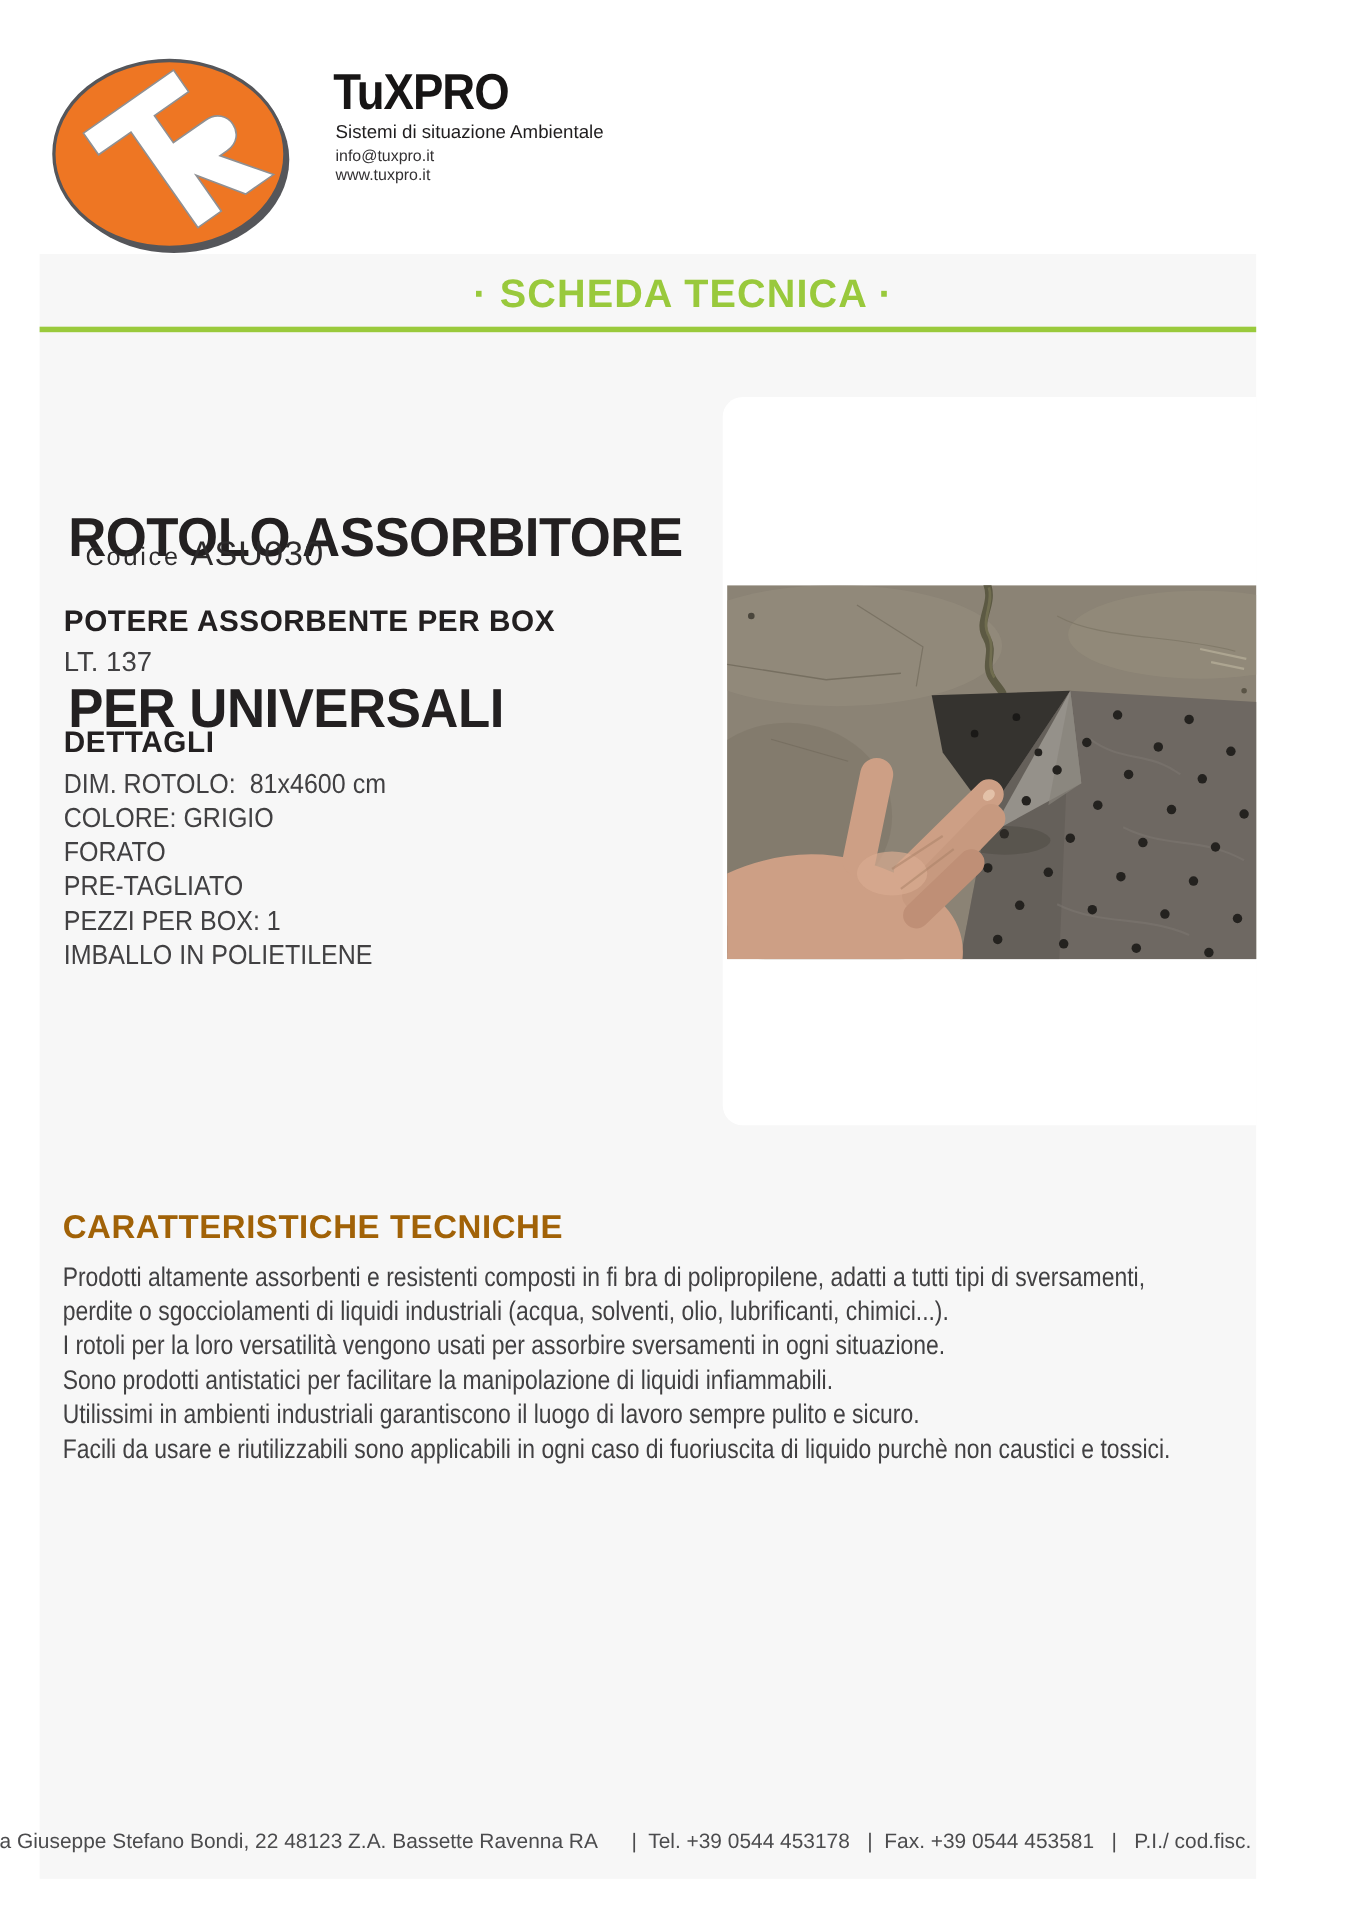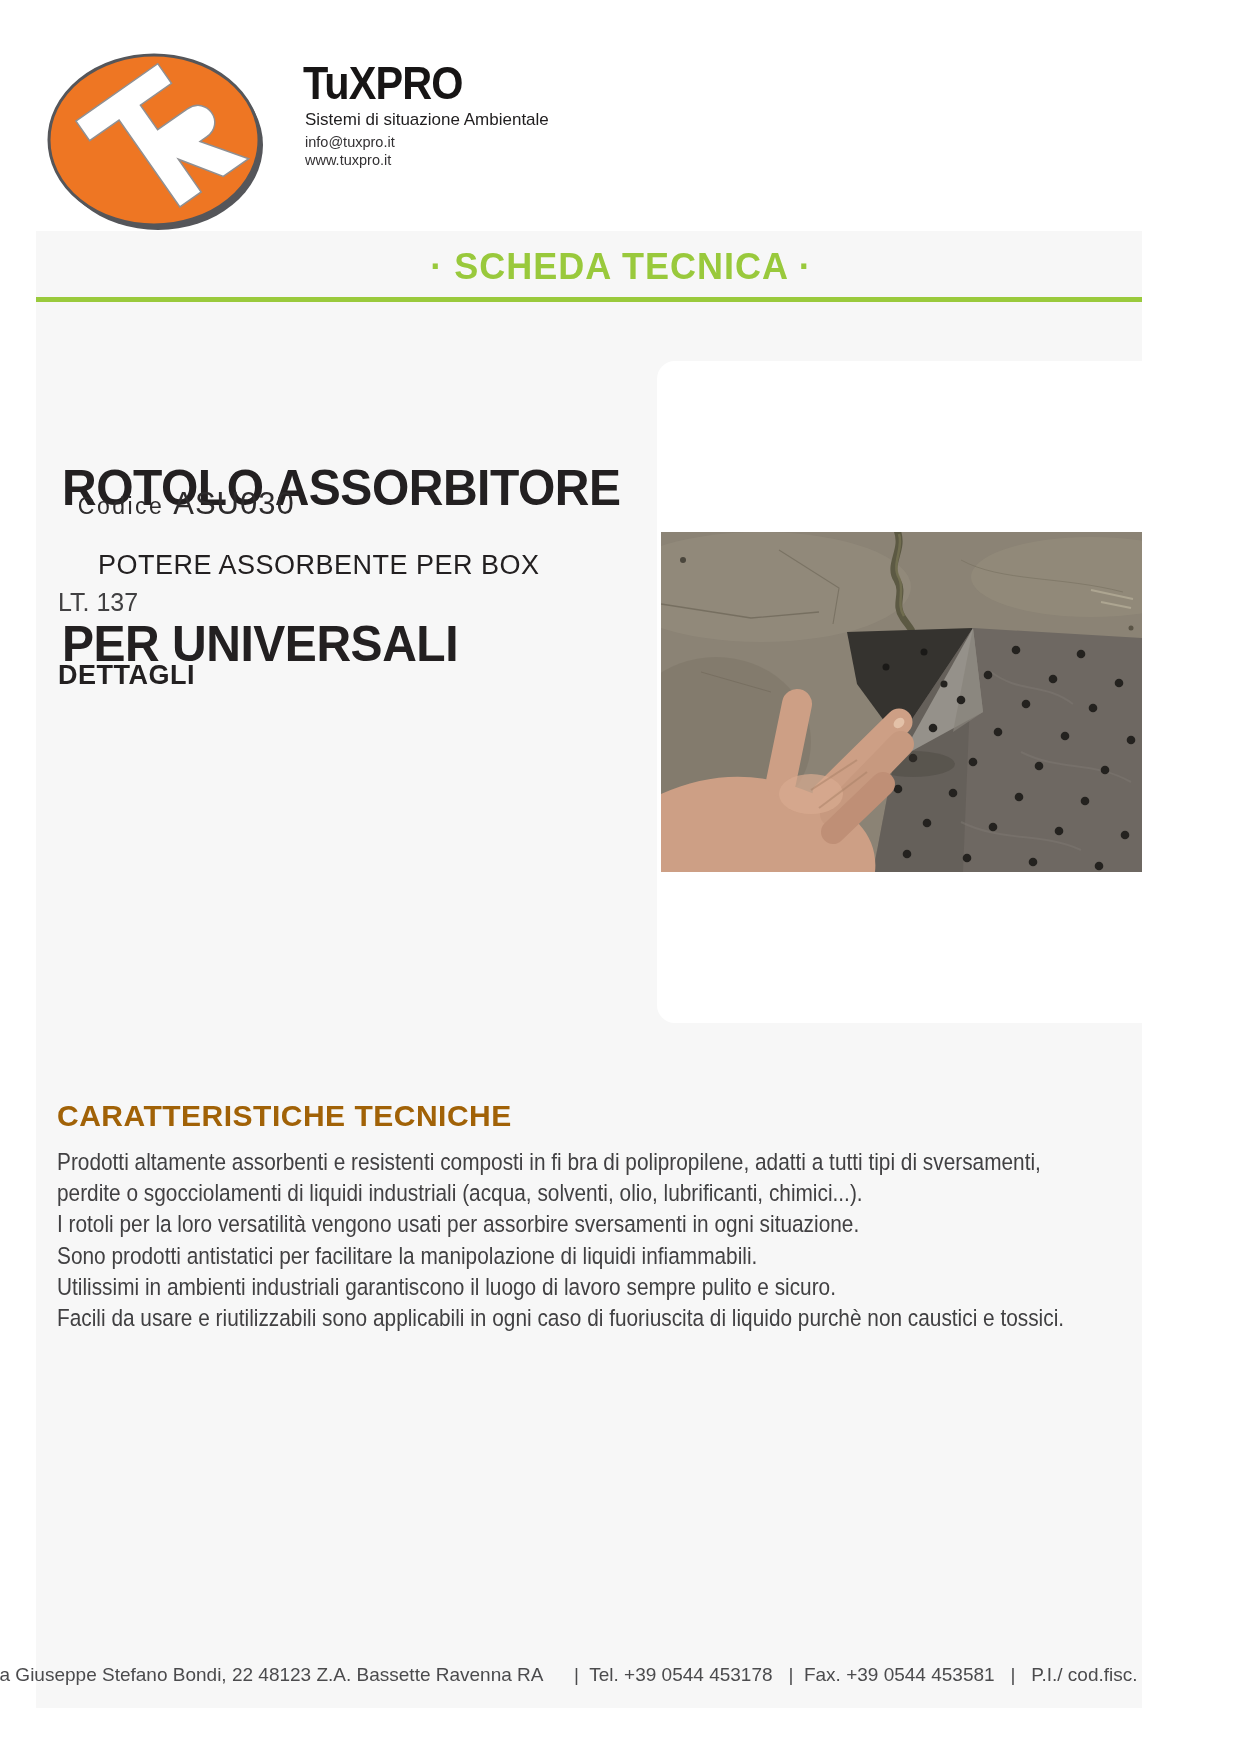--- a/index.html
+++ b/index.html
@@ -22,21 +22,21 @@
   .divider{left:36px;top:297px;width:1170px;height:5px;background:#9aca3c;}
 
   
   .title{left:62px;top:358px;font-size:50px;line-height:52px;font-weight:800;
          color:#232021;letter-spacing:-0.5px;transform:scaleX(.96);
          transform-origin:0 0;white-space:pre;}
   .title span{display:block;}
   .codice{left:60px;top:468px;color:#2d2b2c;white-space:pre;}
   .codice .lbl{font-size:23px;letter-spacing:2.5px;}
   .codice .val{font-size:31px;letter-spacing:1px;}
-  .potere-h{left:58px;top:550px;font-size:27px;font-weight:400;letter-spacing:.5px;color:#232021;white-space:pre;margin-left:40px;}
+  .potere-h{left:58px;top:550px;font-size:27px;font-weight:700;letter-spacing:.5px;color:#232021;white-space:pre;}
   .potere-v{left:58px;top:588px;font-size:25px;color:#414042;white-space:pre;}
   .dettagli-h{left:58px;top:660px;font-size:27px;font-weight:800;letter-spacing:.5px;color:#232021;white-space:pre;text-align:center;}
   .details{left:58px;top:698px;font-size:25px;line-height:31px;color:#414042;}
   .details div{transform:scaleX(.91);transform-origin:0 0;white-space:pre;}
 
   
   .card{left:657px;top:361px;width:547px;height:662px;background:#ffffff;border-radius:18px;}
   .photo{position:absolute;left:4px;top:171px;width:513px;height:340px;display:block;}
 
   
@@ -74,20 +74,28 @@
     <span>PER UNIVERSALI</span>
   </div>
   <div class="abs codice">
     <span class="lbl">Codice </span><span class="val">ASU030</span>
   </div>
 
   <div class="abs potere-h">POTERE ASSORBENTE PER BOX</div>
   <div class="abs potere-v">LT. 137</div>
 
   <div class="abs dettagli-h">DETTAGLI</div>
+  <div class="abs details">
+    <div>DIM. ROTOLO:  81x4600 cm</div>
+    <div>COLORE: GRIGIO</div>
+    <div>FORATO</div>
+    <div>PRE-TAGLIATO</div>
+    <div>PEZZI PER BOX: 1</div>
+    <div>IMBALLO IN POLIETILENE</div>
+  </div>
 
   <div class="abs card">
     <svg class="photo" viewBox="0 0 513 340" preserveAspectRatio="none">
 
       <rect width="513" height="340" fill="#8b8375"></rect>
       <ellipse cx="100" cy="55" rx="150" ry="55" fill="#97907f" opacity=".5"></ellipse>
       <ellipse cx="430" cy="45" rx="120" ry="40" fill="#9a937f" opacity=".4"></ellipse>
       <ellipse cx="55" cy="210" rx="95" ry="85" fill="#7b7466" opacity=".5"></ellipse>
       <path d="M0,72 L90,86 L158,80" stroke="#6b6455" fill="none" stroke-width="1.3" opacity=".7"></path>
       <path d="M118,18 L178,56 L172,92" stroke="#6b6455" fill="none" stroke-width="1.1" opacity=".6"></path>

